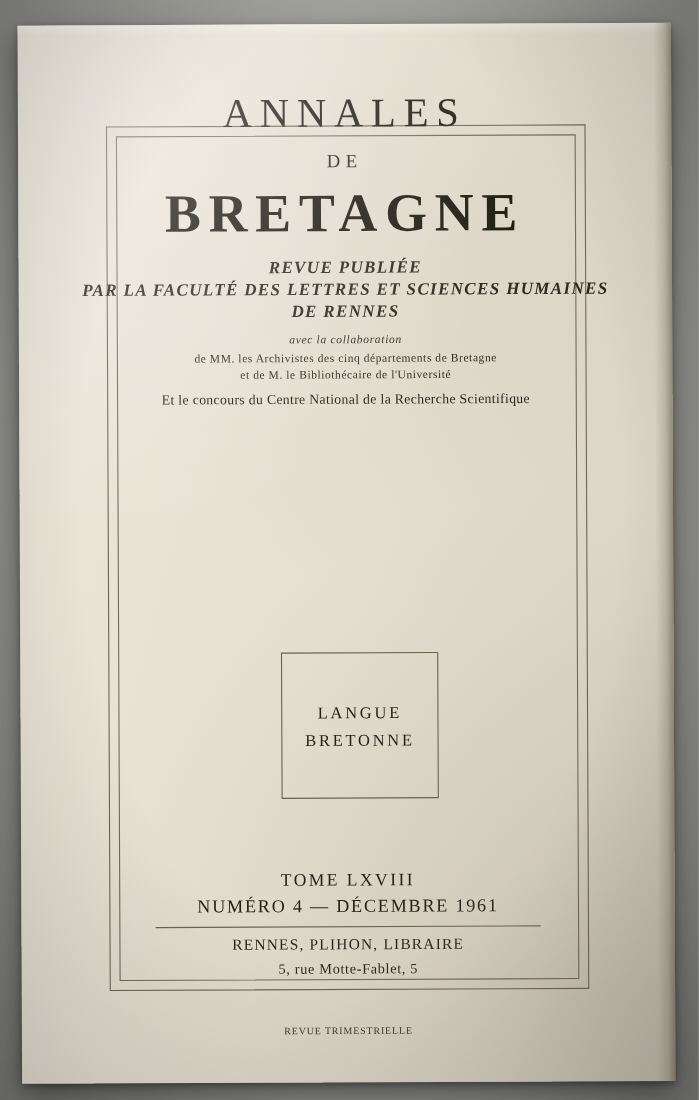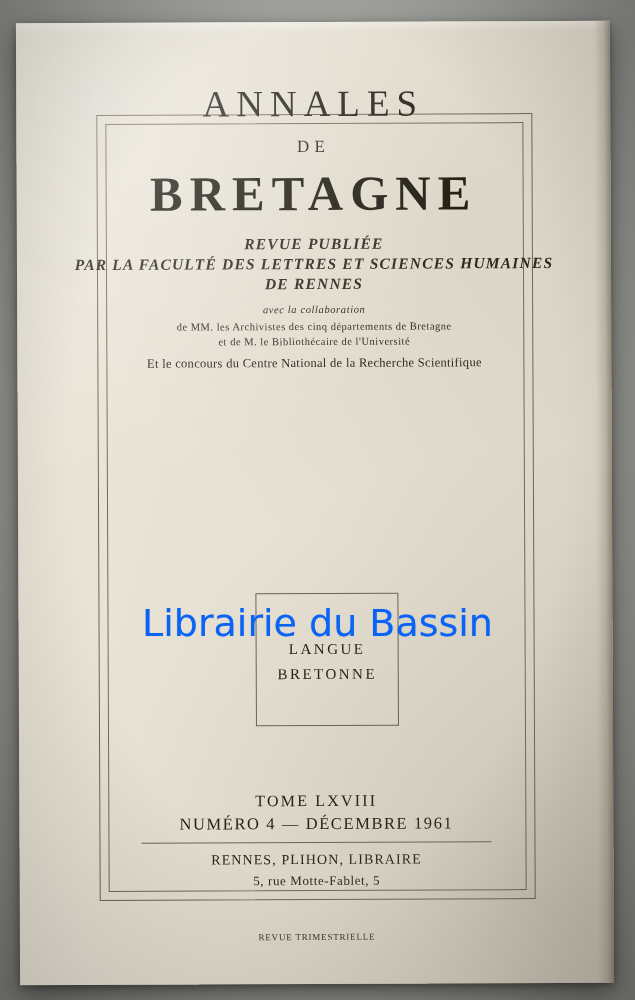--- a/index.html
+++ b/index.html
@@ -306,14 +306,13 @@
 
     <div class="rule-line"></div>
 
     <div class="publisher">RENNES, PLIHON, LIBRAIRE</div>
     <div class="address">5, rue Motte-Fablet, 5</div>
     <div class="periodicity">REVUE TRIMESTRIELLE</div>
   </div>
 
   <div class="vignette"></div>
 
-  <div class="watermark">Librairie du Bassin</div>
 </div>
 
 </body></html>

